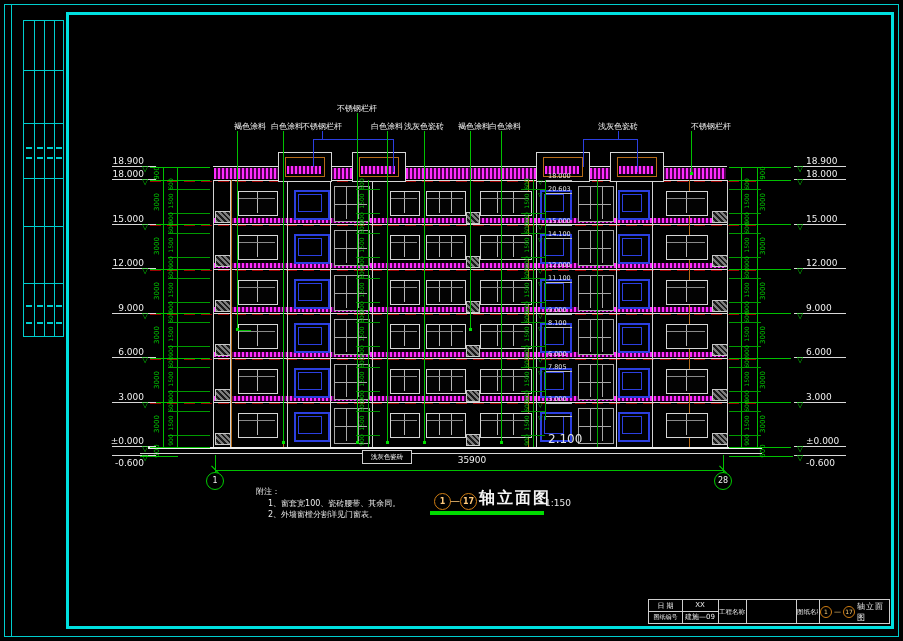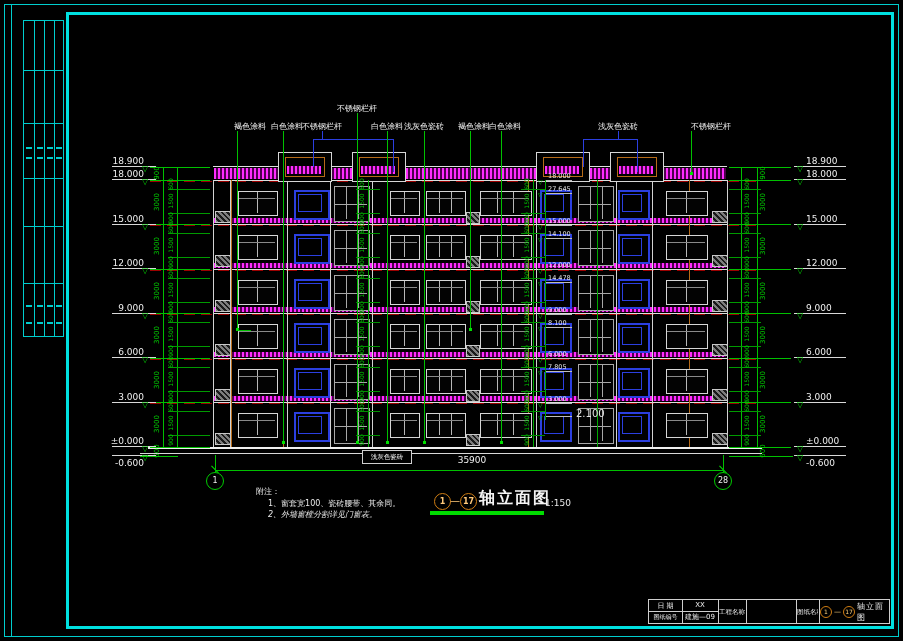--- a/index.html
+++ b/index.html
@@ -10,21 +10,21 @@
   .binding-line{left:11px;top:4px;width:1px;height:632px;background:#00cdcd;}
   .frame-inner{left:66px;top:12px;width:822px;height:611px;border:3px solid #00e0e0;}
   #drawing{left:0;top:0;width:903px;height:641px;}
   .overall-dim{left:430px;top:455px;width:84px;text-align:center;font-size:9px;color:#f0f0f0;}
   .bubble{width:16px;height:16px;border:1px solid #00cc00;border-radius:50%;background:#000;
           color:#efefef;font-size:8px;line-height:16px;text-align:center;z-index:10;}
   .base-label{left:362px;top:450px;width:48px;height:12px;border:1px solid #cfcfcf;
               font-size:6.5px;line-height:12px;text-align:center;color:#f0f0f0;background:#000;z-index:9;}
   .note-heading{left:256px;top:486px;font-size:8px;color:#e8e8e8;}
   .note-line{left:268px;font-size:8px;color:#e8e8e8;}
-  .n1{top:498px;} .n2{top:509px;font-style:italic;}
+  .n1{top:498px;} .n2{top:509px;}
   .t-circle{width:15px;height:15px;border:1px solid #cf7d13;border-radius:50%;color:#ffc97a;
             font-size:8px;line-height:15px;text-align:center;font-weight:bold;}
   .c1{left:434px;top:493px;} .c2{left:460px;top:493px;}
   .t-sep{left:450px;top:495px;font-size:10px;color:#ffc97a;}
   .t-name{left:479px;top:488px;font-size:16px;font-weight:bold;letter-spacing:2px;color:#f4f4f4;}
   .t-scale{left:545px;top:498px;font-size:9px;color:#e8e8e8;}
   .u1{left:430px;top:511px;width:114px;height:4px;background:#00dd00;}
   .tb{left:648px;top:599px;width:240px;height:23px;border:1px solid #cfcfcf;background:#000;z-index:11;}
   .tbv{position:absolute;top:0;width:1px;height:23px;background:#cfcfcf;}
   .tbh{position:absolute;left:0;top:11px;width:69px;height:1px;background:#cfcfcf;}
@@ -604,51 +604,51 @@
       <div style="position: absolute; left: 797px; top: 445px; color: rgb(0, 208, 0); font-size: 8px; line-height: 8px;">▽</div>
       <div style="position: absolute; left: 104px; top: 458px; width: 40px; text-align: right; color: rgb(239, 239, 239); font-size: 9px;">-0.600</div>
       <div style="position: absolute; left: 112px; top: 455px; width: 44px; height: 1px; background: rgb(216, 216, 216);"></div>
       <div style="position: absolute; left: 142px; top: 454px; color: rgb(0, 208, 0); font-size: 8px; line-height: 8px;">▽</div>
       <div style="position: absolute; left: 806px; top: 458px; width: 46px; text-align: left; color: rgb(239, 239, 239); font-size: 9px;">-0.600</div>
       <div style="position: absolute; left: 794px; top: 455px; width: 52px; height: 1px; background: rgb(216, 216, 216);"></div>
       <div style="position: absolute; left: 797px; top: 454px; color: rgb(0, 208, 0); font-size: 8px; line-height: 8px;">▽</div>
       <div style="position: absolute; left: 548px; top: 172px; width: 30px; color: rgb(228, 228, 228); font-size: 6.5px;">18.000</div>
       <div style="position: absolute; left: 546px; top: 180px; width: 26px; height: 1px; background: rgb(189, 189, 189);"></div>
       <div style="position: absolute; left: 538px; top: 179px; color: rgb(0, 208, 0); font-size: 6px; line-height: 6px;">▽</div>
-      <div style="position: absolute; left: 548px; top: 185px; width: 30px; color: rgb(228, 228, 228); font-size: 6.5px;">27.645</div>
+      <div style="position: absolute; left: 548px; top: 185px; width: 30px; color: rgb(228, 228, 228); font-size: 6.5px;">20.603</div>
       <div style="position: absolute; left: 546px; top: 193px; width: 26px; height: 1px; background: rgb(189, 189, 189);"></div>
       <div style="position: absolute; left: 538px; top: 192px; color: rgb(0, 208, 0); font-size: 6px; line-height: 6px;">▽</div>
       <div style="position: absolute; left: 548px; top: 217px; width: 30px; color: rgb(228, 228, 228); font-size: 6.5px;">15.000</div>
       <div style="position: absolute; left: 546px; top: 225px; width: 26px; height: 1px; background: rgb(189, 189, 189);"></div>
       <div style="position: absolute; left: 538px; top: 224px; color: rgb(0, 208, 0); font-size: 6px; line-height: 6px;">▽</div>
       <div style="position: absolute; left: 548px; top: 230px; width: 30px; color: rgb(228, 228, 228); font-size: 6.5px;">14.100</div>
       <div style="position: absolute; left: 546px; top: 238px; width: 26px; height: 1px; background: rgb(189, 189, 189);"></div>
       <div style="position: absolute; left: 538px; top: 237px; color: rgb(0, 208, 0); font-size: 6px; line-height: 6px;">▽</div>
       <div style="position: absolute; left: 548px; top: 261px; width: 30px; color: rgb(228, 228, 228); font-size: 6.5px;">12.000</div>
       <div style="position: absolute; left: 546px; top: 269px; width: 26px; height: 1px; background: rgb(189, 189, 189);"></div>
       <div style="position: absolute; left: 538px; top: 268px; color: rgb(0, 208, 0); font-size: 6px; line-height: 6px;">▽</div>
-      <div style="position: absolute; left: 548px; top: 274px; width: 30px; color: rgb(228, 228, 228); font-size: 6.5px;">14.478</div>
+      <div style="position: absolute; left: 548px; top: 274px; width: 30px; color: rgb(228, 228, 228); font-size: 6.5px;">11.100</div>
       <div style="position: absolute; left: 546px; top: 282px; width: 26px; height: 1px; background: rgb(189, 189, 189);"></div>
       <div style="position: absolute; left: 538px; top: 281px; color: rgb(0, 208, 0); font-size: 6px; line-height: 6px;">▽</div>
       <div style="position: absolute; left: 548px; top: 306px; width: 30px; color: rgb(228, 228, 228); font-size: 6.5px;">9.000</div>
       <div style="position: absolute; left: 546px; top: 314px; width: 26px; height: 1px; background: rgb(189, 189, 189);"></div>
       <div style="position: absolute; left: 538px; top: 313px; color: rgb(0, 208, 0); font-size: 6px; line-height: 6px;">▽</div>
       <div style="position: absolute; left: 548px; top: 319px; width: 30px; color: rgb(228, 228, 228); font-size: 6.5px;">8.100</div>
       <div style="position: absolute; left: 546px; top: 327px; width: 26px; height: 1px; background: rgb(189, 189, 189);"></div>
       <div style="position: absolute; left: 538px; top: 326px; color: rgb(0, 208, 0); font-size: 6px; line-height: 6px;">▽</div>
       <div style="position: absolute; left: 548px; top: 350px; width: 30px; color: rgb(228, 228, 228); font-size: 6.5px;">6.000</div>
       <div style="position: absolute; left: 546px; top: 358px; width: 26px; height: 1px; background: rgb(189, 189, 189);"></div>
       <div style="position: absolute; left: 538px; top: 357px; color: rgb(0, 208, 0); font-size: 6px; line-height: 6px;">▽</div>
       <div style="position: absolute; left: 548px; top: 363px; width: 30px; color: rgb(228, 228, 228); font-size: 6.5px;">7.805</div>
       <div style="position: absolute; left: 546px; top: 371px; width: 26px; height: 1px; background: rgb(189, 189, 189);"></div>
       <div style="position: absolute; left: 538px; top: 370px; color: rgb(0, 208, 0); font-size: 6px; line-height: 6px;">▽</div>
       <div style="position: absolute; left: 548px; top: 395px; width: 30px; color: rgb(228, 228, 228); font-size: 6.5px;">3.000</div>
       <div style="position: absolute; left: 546px; top: 403px; width: 26px; height: 1px; background: rgb(189, 189, 189);"></div>
       <div style="position: absolute; left: 538px; top: 402px; color: rgb(0, 208, 0); font-size: 6px; line-height: 6px;">▽</div>
-      <div style="position: absolute; left: 548px; top: 408px; width: 30px; color: rgb(228, 228, 228); font-size: 10px; margin-left: 28px;">2.100</div>
+      <div style="position: absolute; left: 548px; top: 432px; width: 30px; color: rgb(228, 228, 228); font-size: 12px;">2.100</div>
       <div style="position: absolute; left: 546px; top: 416px; width: 26px; height: 1px; background: rgb(189, 189, 189);"></div>
       <div style="position: absolute; left: 538px; top: 415px; color: rgb(0, 208, 0); font-size: 6px; line-height: 6px;">▽</div>
       <div style="position: absolute; left: 215px; top: 470px; width: 508px; height: 1px; background: rgb(0, 192, 0);"></div>
       <div style="position: absolute; left: 210px; top: 469px; width: 10px; height: 1px; background: rgb(0, 224, 0); transform: rotate(45deg);"></div>
       <div style="position: absolute; left: 718px; top: 469px; width: 10px; height: 1px; background: rgb(0, 224, 0); transform: rotate(45deg);"></div>
       <div style="position: absolute; left: 215px; top: 455px; width: 1px; height: 17px; background: rgb(0, 192, 0);"></div>
       <div style="position: absolute; left: 723px; top: 455px; width: 1px; height: 17px; background: rgb(0, 192, 0);"></div>
       <div style="position: absolute; left: 23px; top: 20px; width: 1px; height: 316px; background: rgb(0, 205, 205);"></div>
       <div style="position: absolute; left: 34px; top: 20px; width: 1px; height: 316px; background: rgb(0, 205, 205);"></div>
       <div style="position: absolute; left: 44px; top: 20px; width: 1px; height: 316px; background: rgb(0, 205, 205);"></div>

